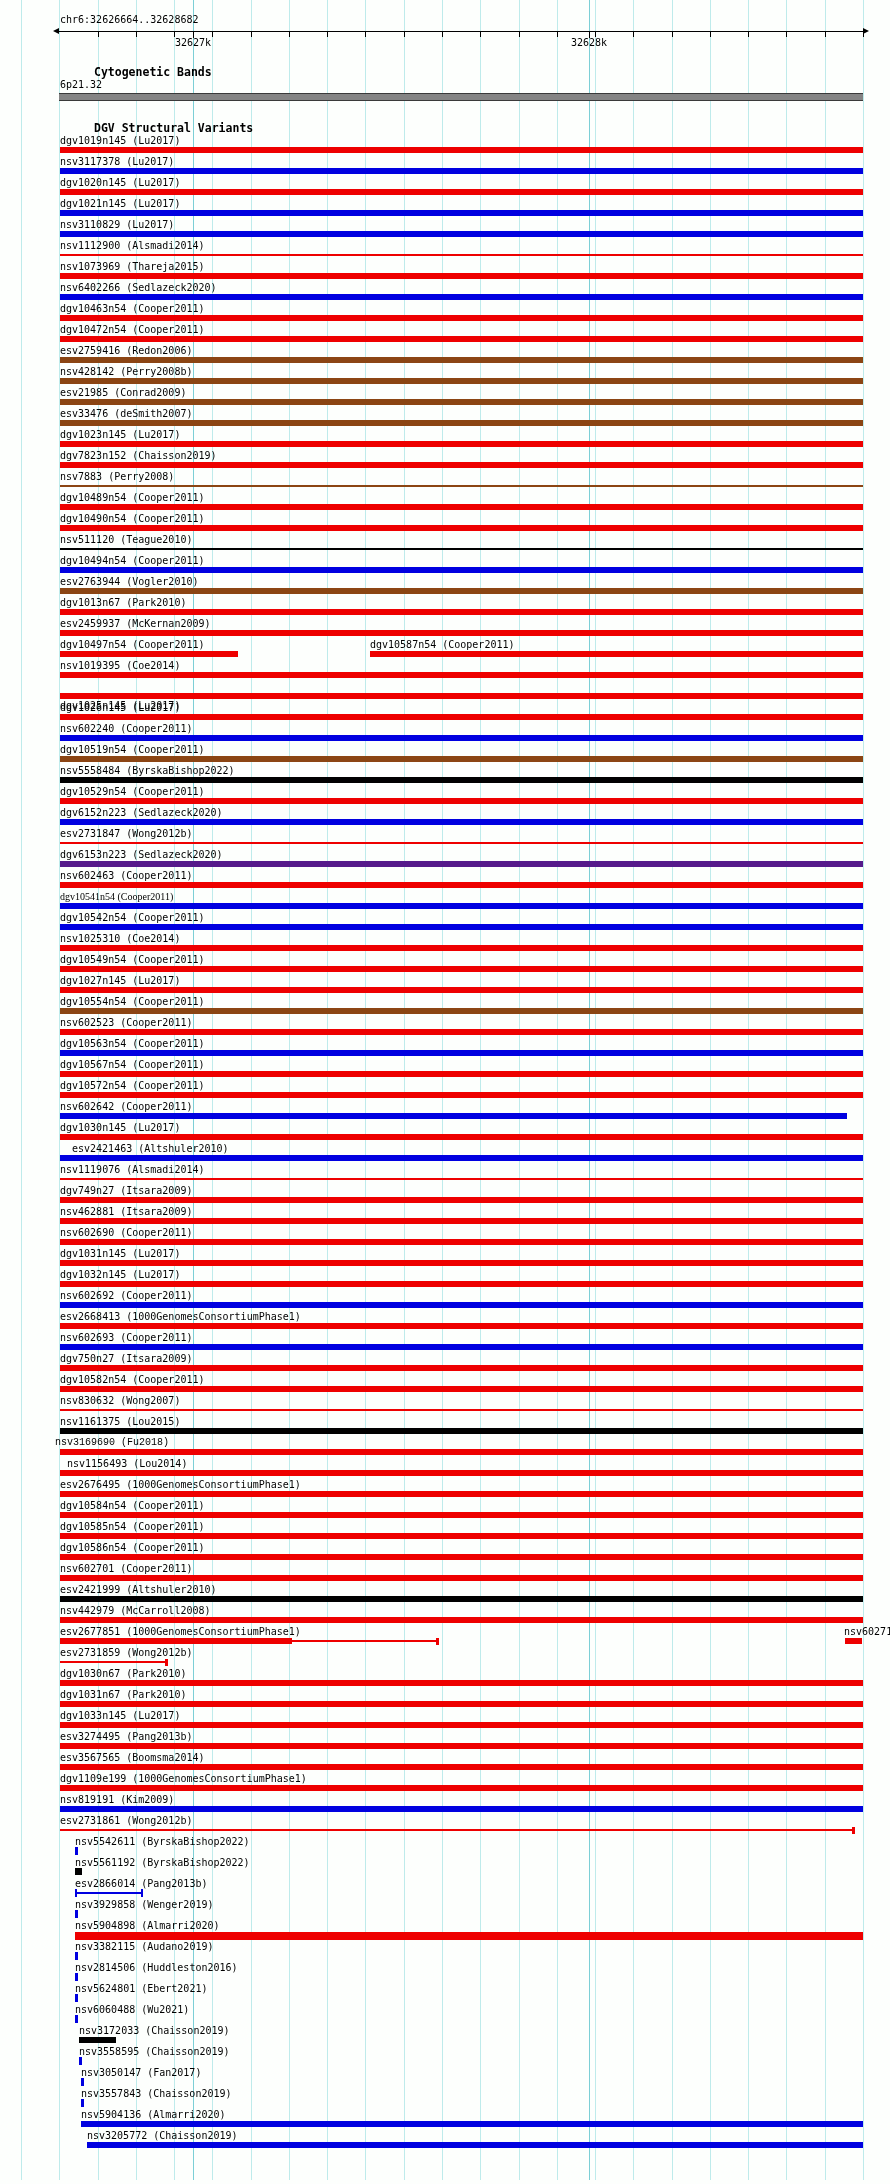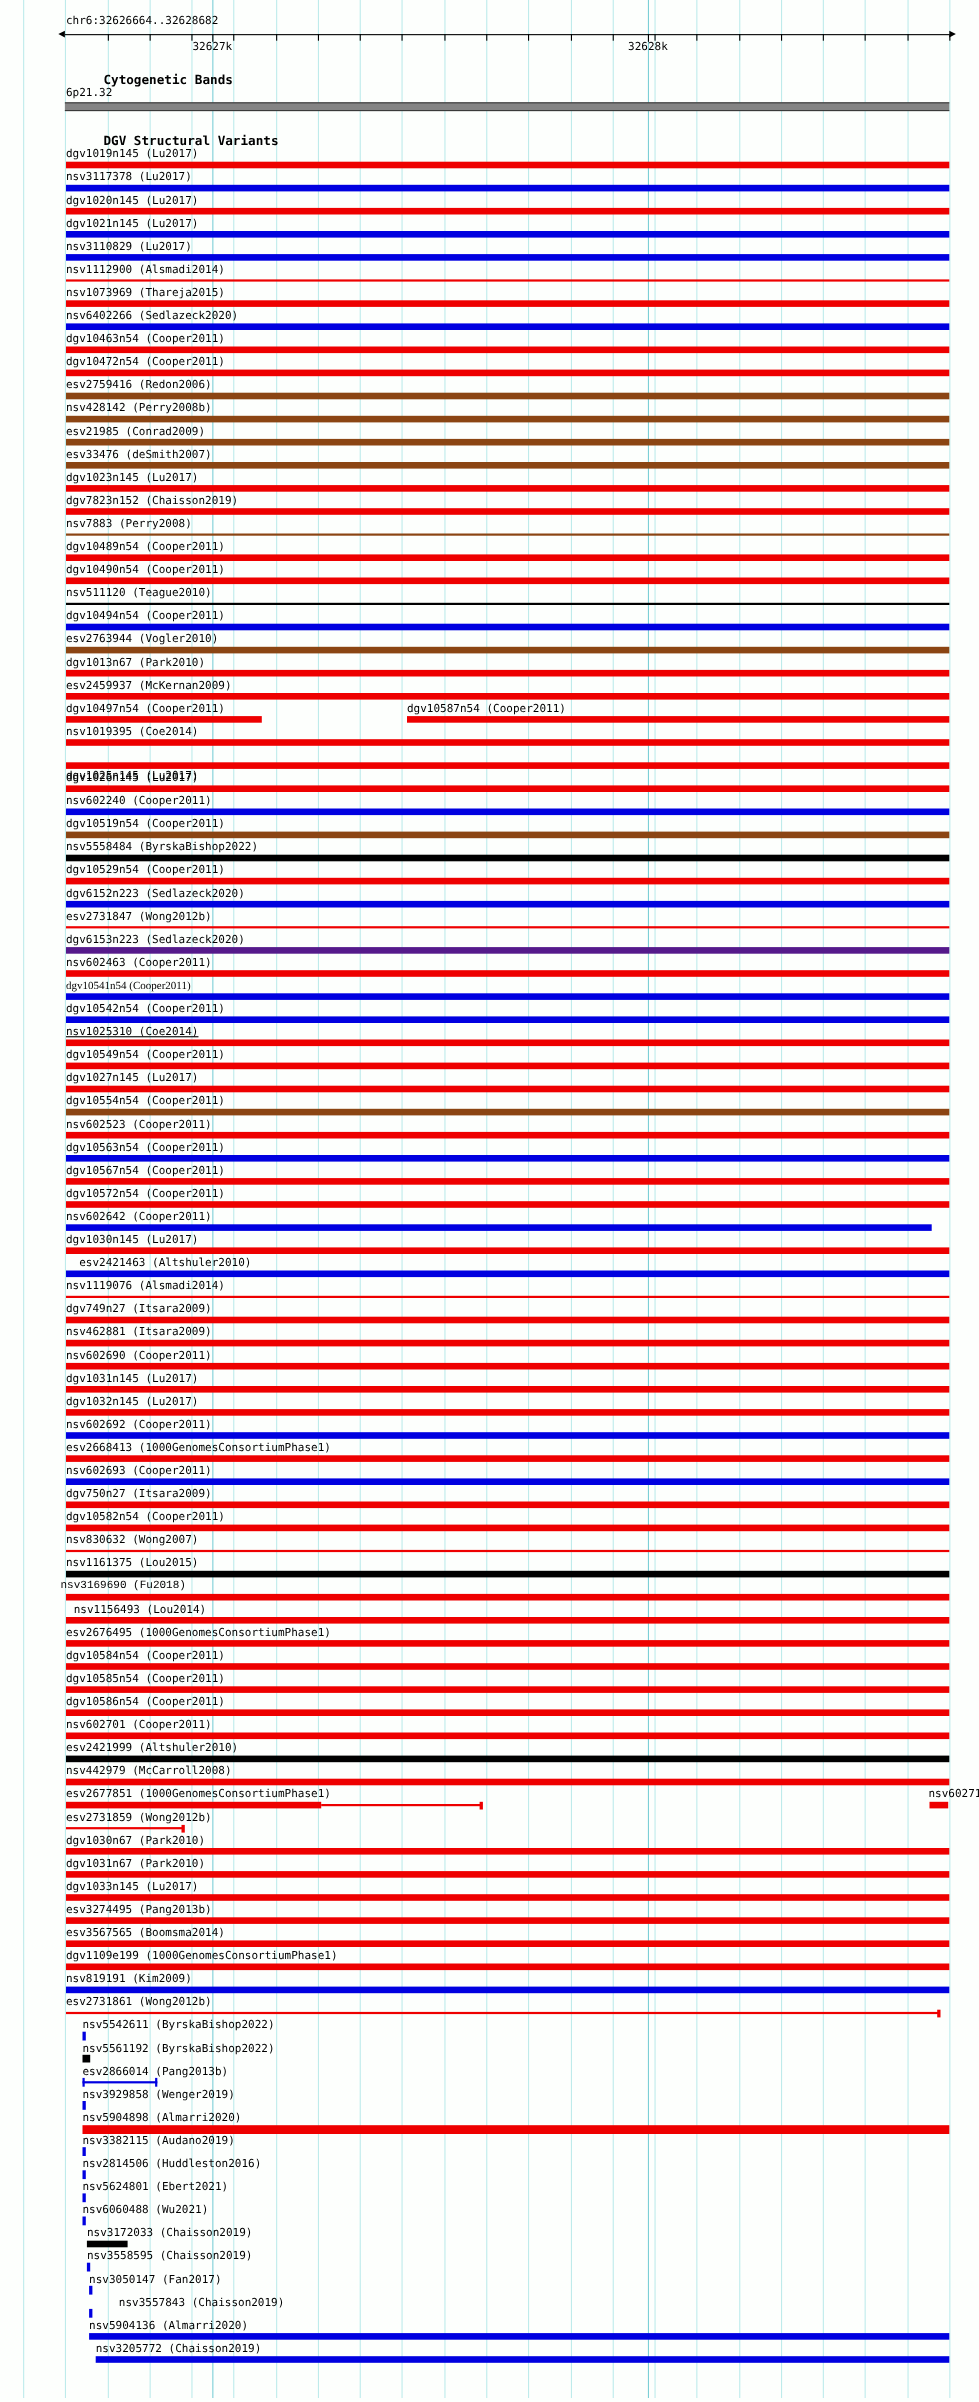--- a/index.html
+++ b/index.html
@@ -189,21 +189,21 @@
       <div class="vlabel" style="left: 60px; top: 828px;">esv2731847 (Wong2012b)</div>
       <div class="vbar" style="left: 60px; top: 842px; width: 803px; height: 2px; background: rgb(238, 0, 0);"></div>
       <div class="vlabel" style="left: 60px; top: 849px;">dgv6153n223 (Sedlazeck2020)</div>
       <div class="vbar" style="left: 60px; top: 861px; width: 803px; height: 6px; background: rgb(85, 26, 139);"></div>
       <div class="vlabel" style="left: 60px; top: 870px;">nsv602463 (Cooper2011)</div>
       <div class="vbar" style="left: 60px; top: 882px; width: 803px; height: 6px; background: rgb(238, 0, 0);"></div>
       <div class="vlabel" style="left: 60px; top: 891px; font-family: Liberation Serif, serif;">dgv10541n54 (Cooper2011)</div>
       <div class="vbar" style="left: 60px; top: 903px; width: 803px; height: 6px; background: rgb(0, 0, 224);"></div>
       <div class="vlabel" style="left: 60px; top: 912px;">dgv10542n54 (Cooper2011)</div>
       <div class="vbar" style="left: 60px; top: 924px; width: 803px; height: 6px; background: rgb(0, 0, 224);"></div>
-      <div class="vlabel" style="left: 60px; top: 933px; text-decoration: underline;">nsv1025310 (Coe2014)</div>
+      <div class="vlabel" style="left: 60px; top: 933px;">nsv1025310 (Coe2014)</div>
       <div class="vbar" style="left: 60px; top: 945px; width: 803px; height: 6px; background: rgb(238, 0, 0);"></div>
       <div class="vlabel" style="left: 60px; top: 954px;">dgv10549n54 (Cooper2011)</div>
       <div class="vbar" style="left: 60px; top: 966px; width: 803px; height: 6px; background: rgb(238, 0, 0);"></div>
       <div class="vlabel" style="left: 60px; top: 975px;">dgv1027n145 (Lu2017)</div>
       <div class="vbar" style="left: 60px; top: 987px; width: 803px; height: 6px; background: rgb(238, 0, 0);"></div>
       <div class="vlabel" style="left: 60px; top: 996px;">dgv10554n54 (Cooper2011)</div>
       <div class="vbar" style="left: 60px; top: 1008px; width: 803px; height: 6px; background: rgb(139, 69, 19);"></div>
       <div class="vlabel" style="left: 60px; top: 1017px;">nsv602523 (Cooper2011)</div>
       <div class="vbar" style="left: 60px; top: 1029px; width: 803px; height: 6px; background: rgb(238, 0, 0);"></div>
       <div class="vlabel" style="left: 60px; top: 1038px;">dgv10563n54 (Cooper2011)</div>
@@ -307,20 +307,20 @@
       <div class="vlabel" style="left: 75px; top: 1983px;">nsv5624801 (Ebert2021)</div>
       <div class="vbar" style="left: 75px; top: 1994px; width: 3px; height: 8px; background: rgb(0, 0, 224);"></div>
       <div class="vlabel" style="left: 75px; top: 2004px;">nsv6060488 (Wu2021)</div>
       <div class="vbar" style="left: 75px; top: 2015px; width: 3px; height: 8px; background: rgb(0, 0, 224);"></div>
       <div class="vlabel" style="left: 79px; top: 2025px;">nsv3172033 (Chaisson2019)</div>
       <div class="vbar" style="left: 79px; top: 2037px; width: 37px; height: 6px; background: rgb(0, 0, 0);"></div>
       <div class="vlabel" style="left: 79px; top: 2046px;">nsv3558595 (Chaisson2019)</div>
       <div class="vbar" style="left: 79px; top: 2057px; width: 3px; height: 8px; background: rgb(0, 0, 224);"></div>
       <div class="vlabel" style="left: 81px; top: 2067px;">nsv3050147 (Fan2017)</div>
       <div class="vbar" style="left: 81px; top: 2078px; width: 3px; height: 8px; background: rgb(0, 0, 224);"></div>
-      <div class="vlabel" style="left: 81px; top: 2088px; margin-left: 27px;">nsv3557843 (Chaisson2019)</div>
+      <div class="vlabel" style="left: 81px; top: 2088px;">nsv3557843 (Chaisson2019)</div>
       <div class="vbar" style="left: 81px; top: 2099px; width: 3px; height: 8px; background: rgb(0, 0, 224);"></div>
       <div class="vlabel" style="left: 81px; top: 2109px;">nsv5904136 (Almarri2020)</div>
       <div class="vbar" style="left: 81px; top: 2121px; width: 782px; height: 6px; background: rgb(0, 0, 224);"></div>
       <div class="vlabel" style="left: 87px; top: 2130px;">nsv3205772 (Chaisson2019)</div>
       <div class="vbar" style="left: 87px; top: 2142px; width: 776px; height: 6px; background: rgb(0, 0, 224);"></div>
     </div>
 </div>
 
 </body></html>

